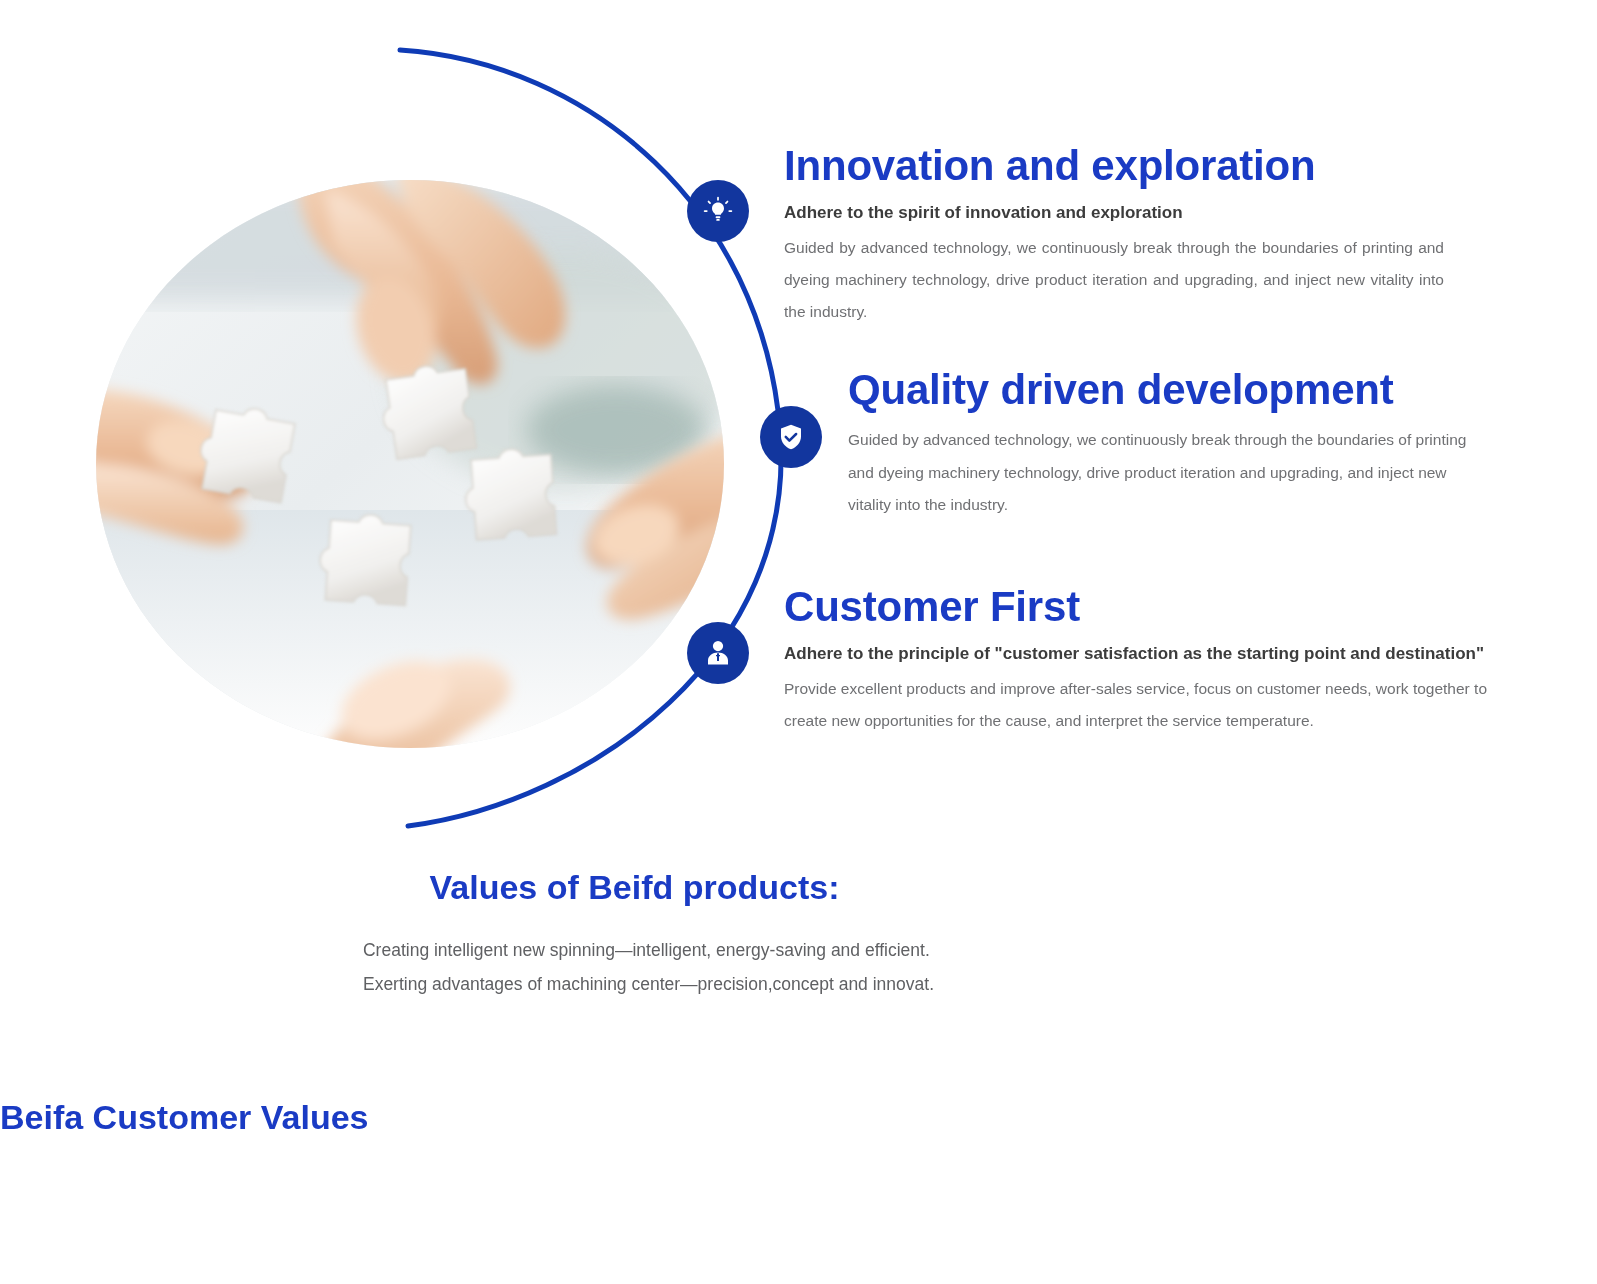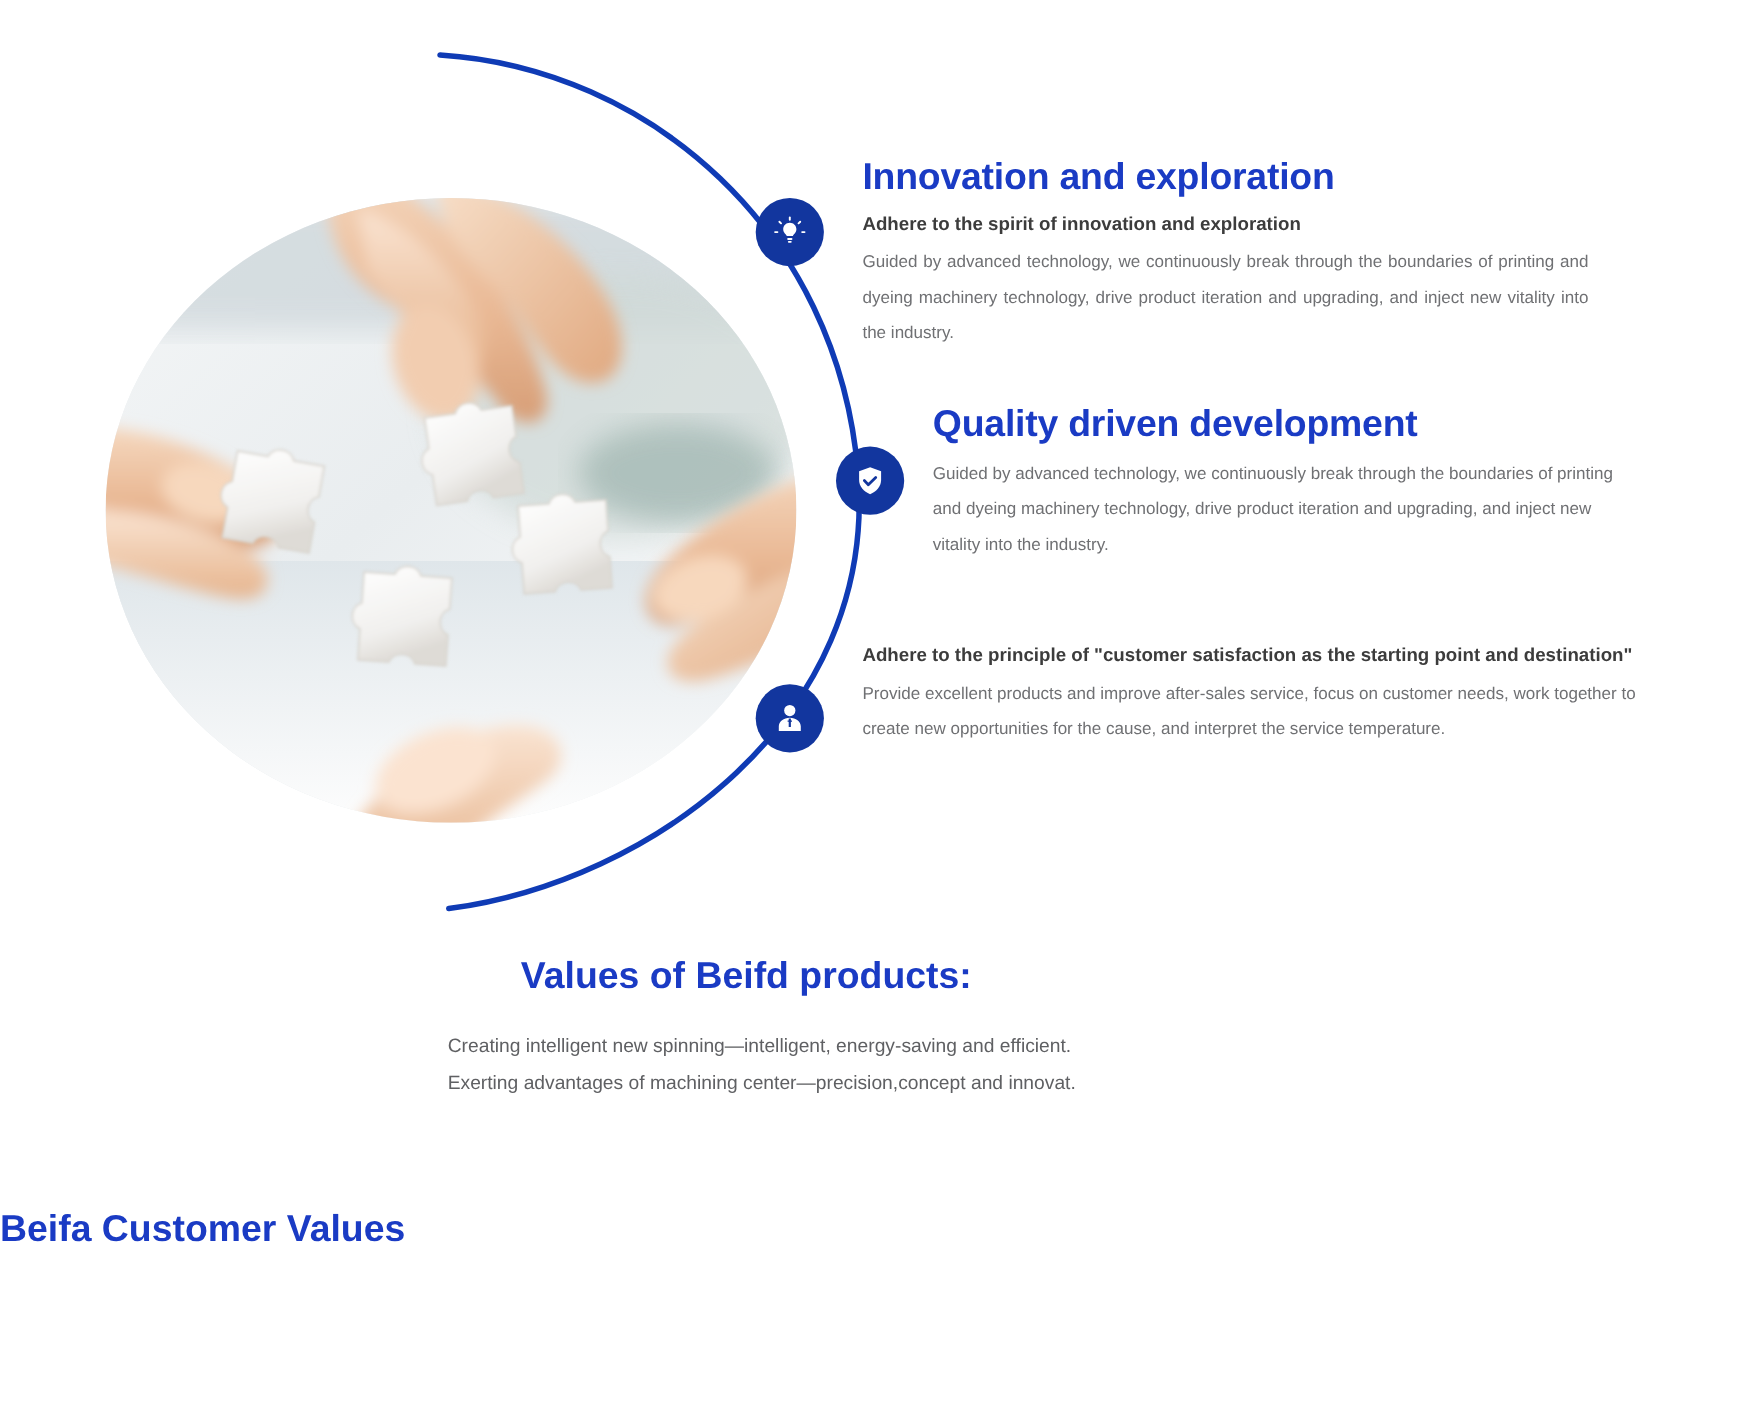--- a/index.html
+++ b/index.html
@@ -64,21 +64,21 @@
   #badge-customer   { left: 687px; top: 622px; }
 
   
   .block { position: absolute; }
   #block-innovation { left: 784px; top: 142px; width: 660px; }
   #block-quality    { left: 848px; top: 366px; width: 640px; }
   #block-customer   { left: 784px; top: 583px; width: 740px; }
 
   .block h2 {
     margin: 0 0 10px 0;
-    font-size: 34px;
+    font-size: 42px;
     font-weight: 700;
     color: #1a3bc4;
     letter-spacing: -0.2px;
     line-height: 1.15;
   }
   .block .lead {
     margin: 0 0 6px 0;
     font-size: 17px;
     font-weight: 600;
     color: #3c3c3c;
@@ -92,21 +92,20 @@
   }
   .body.justify { text-align: justify; text-align-last: left; }
 
   
   #values {
     position: absolute;
     left: 0;
     top: 868px;
     width: 1269px;
     text-align: center;
-    padding-left: 44px;
   }
   #values h2 {
     margin: 0 0 26px 0;
     font-size: 34px;
     font-weight: 700;
     color: #1a3bc4;
   }
   #values-lines {
     display: inline-block;
     text-align: left;
@@ -273,20 +272,21 @@
     <p class="lead">Adhere to the spirit of innovation and exploration</p>
     <p class="body justify">Guided by advanced technology, we continuously break through the boundaries of printing and dyeing machinery technology, drive product iteration and upgrading, and inject new vitality into the industry.</p>
   </div>
 
   <div class="block" id="block-quality">
     <h2>Quality driven development</h2>
     <p class="body">Guided by advanced technology, we continuously break through the boundaries of printing and dyeing machinery technology, drive product iteration and upgrading, and inject new vitality into the industry.</p>
   </div>
 
   <div class="block" id="block-customer">
+    <h2>Customer First</h2>
     <p class="lead">Adhere to the principle of "customer satisfaction as the starting point and destination"</p>
     <p class="body">Provide excellent products and improve after-sales service, focus on customer needs, work together to create new opportunities for the cause, and interpret the service temperature.</p>
   </div>
 </div>
 
 <div id="values">
   <h2>Values of Beifd products:</h2>
   <div id="values-lines">
     <div>Creating intelligent new spinning—intelligent, energy-saving and efficient.</div>
     <div>Exerting advantages of machining center—precision,concept and innovat.</div>

